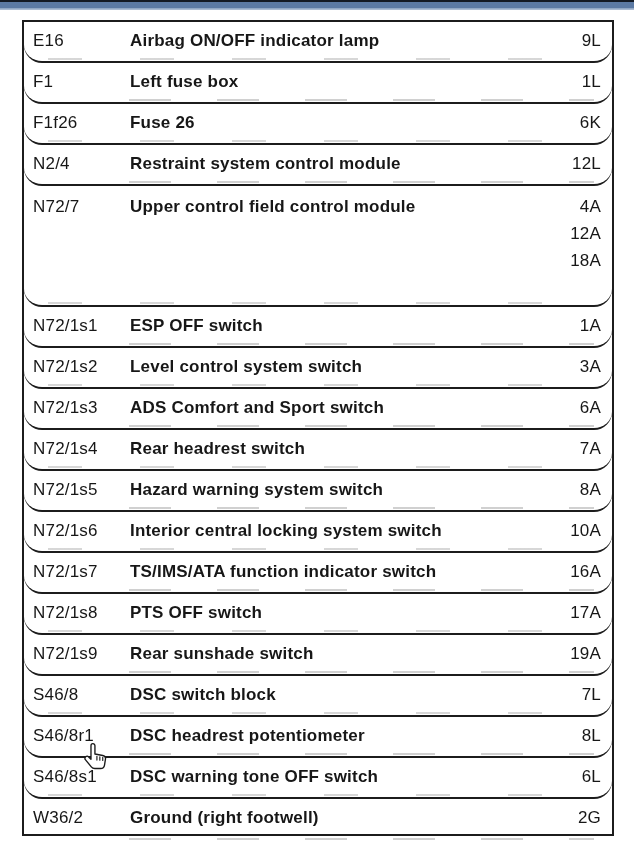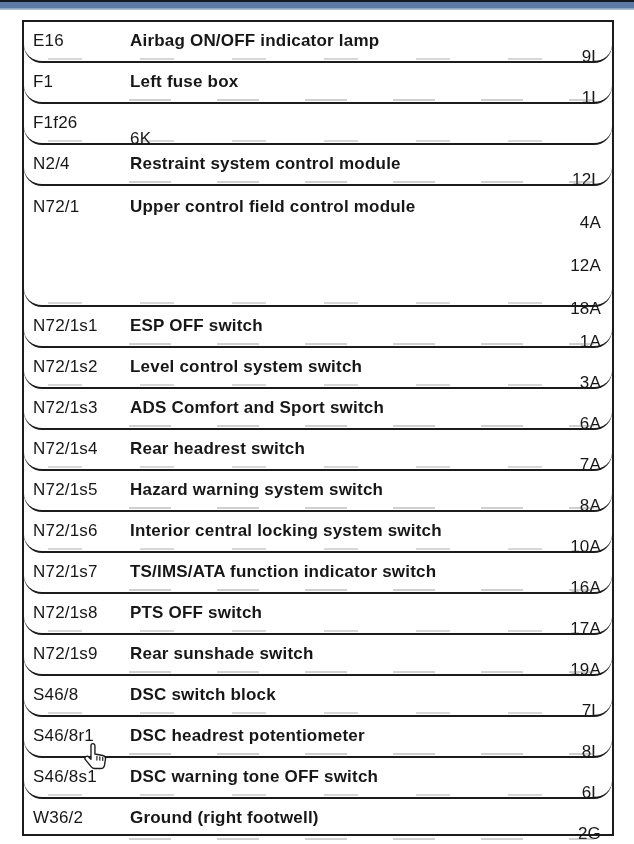--- a/index.html
+++ b/index.html
@@ -58,21 +58,21 @@
   }
   .cell.desc { flex: 1; font-weight: bold; }
   .cell.loc {
     text-align: right;
     padding-right: 11px;
   }
   .row.tall .cell {
     line-height: 27px;
     padding-top: 7px;
   }
-  .loc-line { display: block; margin-top: 16px; }
+  .loc-line { display: block; }
   
   .row::after {
     content: "";
     position: absolute;
     left: 10%;
     right: 3%;
     bottom: 1px;
     height: 2px;
     pointer-events: none;
     background: repeating-linear-gradient(90deg,
@@ -117,35 +117,36 @@
   <div class="row">
     <div class="cell code">F1</div>
     <div class="cell desc">Left fuse box</div>
     <div class="cell loc">
           <span class="loc-line">1L</span>
         </div>
   </div>
 
   <div class="row">
     <div class="cell code">F1f26</div>
+    <div class="cell desc">Fuse 26</div>
     <div class="cell loc">
           <span class="loc-line">6K</span>
         </div>
   </div>
 
   <div class="row">
     <div class="cell code">N2/4</div>
     <div class="cell desc">Restraint system control module</div>
     <div class="cell loc">
           <span class="loc-line">12L</span>
         </div>
   </div>
 
   <div class="row tall">
-    <div class="cell code">N72/1</div>
+    <div class="cell code">N72/7</div>
     <div class="cell desc">Upper control field control module</div>
     <div class="cell loc">
           <span class="loc-line">4A</span>
           <span class="loc-line">12A</span>
           <span class="loc-line">18A</span>
         </div>
   </div>
 
   <div class="row">
     <div class="cell code">N72/1s1</div>

